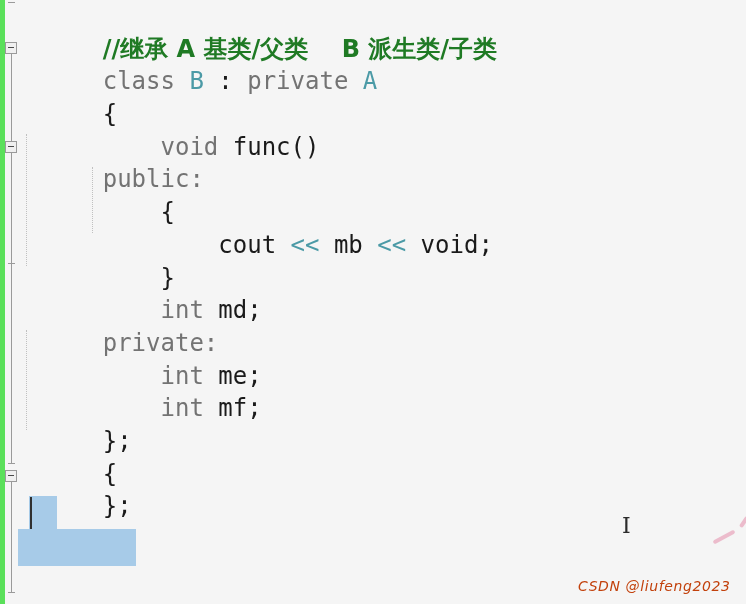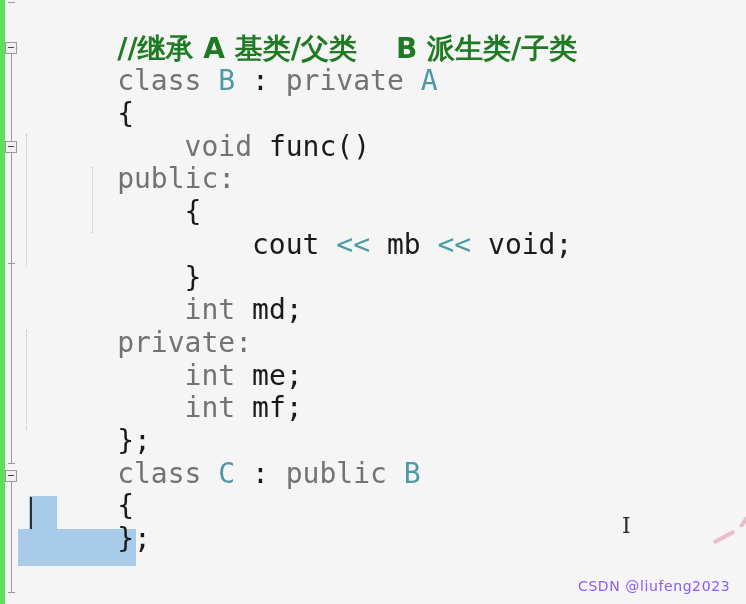--- a/index.html
+++ b/index.html
@@ -67,21 +67,21 @@
     position: absolute;
     left: 16px;
     top: 0px;
     width: 730px;
   }
   .line {
     position: relative;
     height: 32.7px;
     line-height: 32.7px;
     white-space: pre;
-    font-size: 28px;
+    font-size: 24px;
     letter-spacing: 0px;
     color: #1a1a1a;
   }
   .kw        { color: #737373; }
   .type-name { color: #4b9aa6; }
   .cmt       { color: #1f7a24; }
   .op        { color: #4b9aa6; }
   .plain     { color: #1a1a1a; }
 
   
@@ -110,25 +110,26 @@
     position: absolute;
     color: #2b2b2b;
     font-family: "DejaVu Serif", "Liberation Serif", serif;
     font-size: 22px;
     line-height: 22px;
   }
 
   
   .watermark {
     position: absolute;
-    color: #8b5cf6;
+    color: #c2410c;
     font-family: "DejaVu Sans", "Liberation Sans", sans-serif;
     font-size: 14px;
     letter-spacing: 0.6px;
     white-space: nowrap;
+    font-style: italic;
   }
 
   
   .pink-stroke {
     position: absolute;
     background: #e8a8bd;
     opacity: 0.75;
     border-radius: 3px;
   }
 </style>
@@ -208,23 +209,20 @@
     </div>
 
     <div class="line">
       <span class="plain">    </span><span class="kw">int</span><span class="plain"> mf;</span>
     </div>
 
     <div class="line">
       <span class="plain">};</span>
     </div>
 
-    <div class="line">
-      <span class="kw">class</span><span class="plain"> </span><span class="type-name">C</span><span class="plain"> : </span><span class="kw">public</span><span class="plain"> </span><span class="type-name">B</span>
-    </div>
 
     <div class="line">
       <span class="plain">{</span>
     </div>
 
 
     <div class="line">
       <span class="plain">};</span>
     </div>
 

